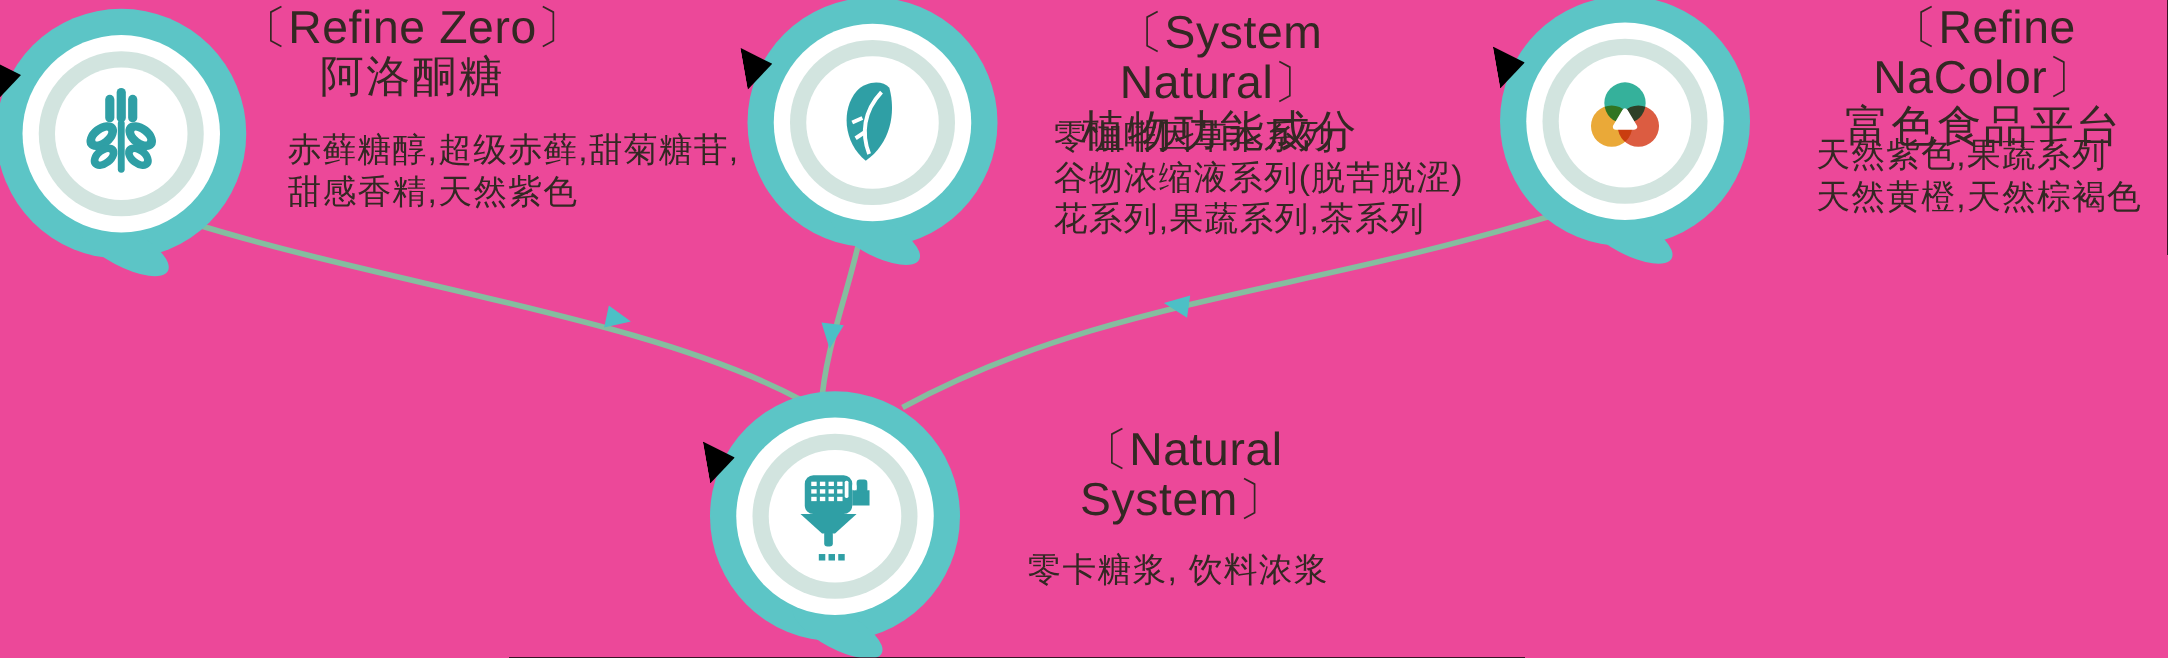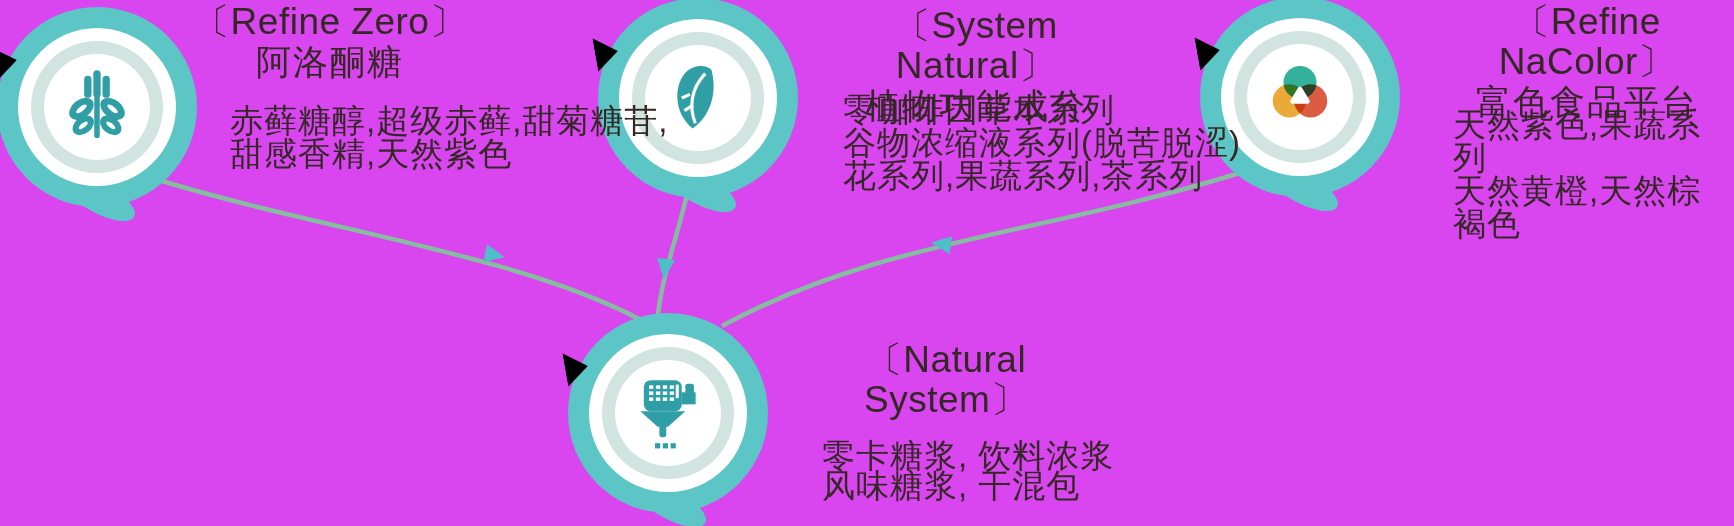--- a/index.html
+++ b/index.html
@@ -1,17 +1,17 @@
 <!DOCTYPE html>
 <html><head>
 <meta charset="utf-8">
 <style>
   html,body{margin:0;padding:0;background:#000;}
   .canvas{
-    position:relative;width:1734px;height:526px;background:#d946ef;
+    position:relative;width:1734px;height:526px;background:#ec4899;
     overflow:hidden;font-family:"Liberation Sans","DejaVu Sans",sans-serif;
   }
   .connectors{position:absolute;left:0;top:0;z-index:1;}
   .conn{fill:none;stroke:#85bd9f;stroke-width:4.5;}
   .arrow{fill:#4cc0c6;}
 
   
   .bubble{position:absolute;width:200px;height:200px;z-index:2;}
   .b-outer{position:absolute;inset:0;border-radius:50%;background:#5cc5c6;}
   .b-tail{position:absolute;width:80px;height:30px;border-radius:50%;
@@ -21,21 +21,21 @@
            transform:rotate(-10deg);}
   .b-white{position:absolute;inset:21px;border-radius:50%;background:#ffffff;}
   .b-pale{position:absolute;inset:34px;border-radius:50%;background:#d2e4df;}
   .b-core{position:absolute;inset:47px;border-radius:50%;background:#ffffff;
           display:flex;align-items:center;justify-content:center;}
 
   
   .title{position:absolute;width:300px;text-align:center;color:#332823;z-index:3;}
   .title-en{font-size:37px;line-height:40px;letter-spacing:0.5px;}
   .title-zh{font-size:35px;line-height:39px;letter-spacing:2px;font-weight:500;}
-  .desc{position:absolute;color:#332823;font-size:33px;line-height:33px;
+  .desc{position:absolute;color:#332823;font-size:27px;line-height:33px;
         letter-spacing:1px;z-index:3;}
   .desc-tight{line-height:30px;}
 </style>
 </head>
 <body>
 
 <div class="canvas">
 
   <svg class="connectors" width="1734" height="526" viewBox="0 0 1734 526">
     <path class="conn" d="M152,178 C320,230 520,255 641,320"></path>
@@ -168,16 +168,15 @@
           <rect x="56" y="14" width="4" height="6" rx="2"></rect>
         </g>
       </svg>
     </div>
   </div>
   <div class="title" style="left:796px;top:340px">
     <div class="title-en">〔Natural System〕</div>
   </div>
   <div class="desc desc-tight" style="left:822px;top:441px">
     <div>零卡糖浆, 饮料浓浆</div>
-    <div>风味糖浆, 干混包</div>
   </div>
 
 </div>
 
 </body></html>

